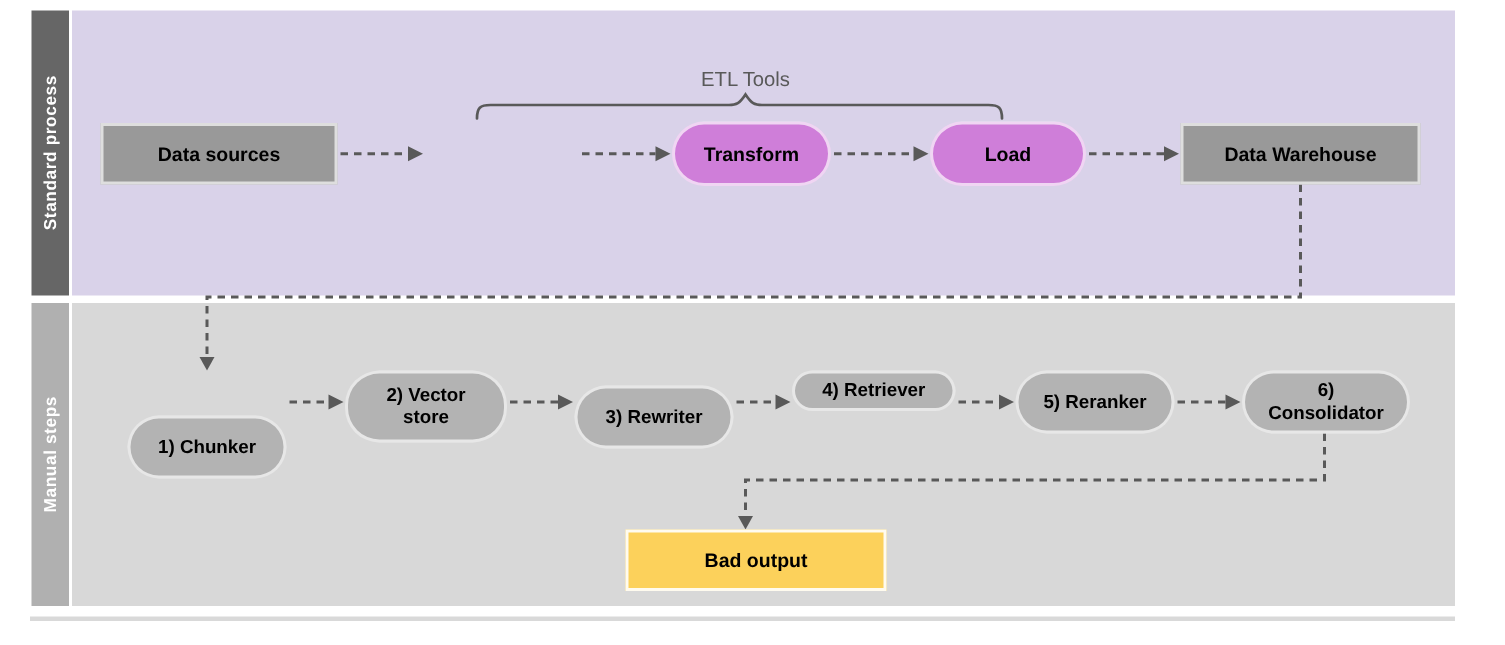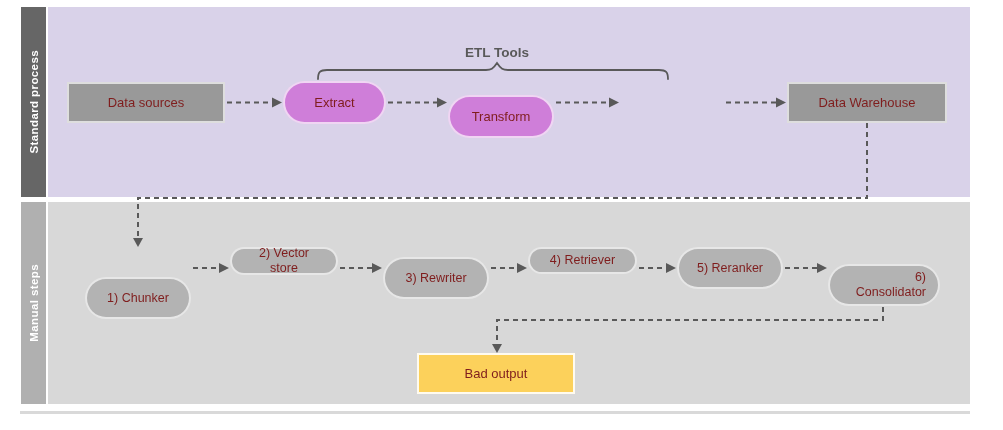--- a/index.html
+++ b/index.html
@@ -9,30 +9,30 @@
                  color:#ffffff; font-weight:bold; font-size:11.5px; }
   .lane-header span { writing-mode:vertical-rl; transform:rotate(180deg); letter-spacing:.4px; white-space:nowrap; }
   .lane-header.standard { left:21px; top:7px; width:25px; height:190px; background:#666666; }
   .lane-header.manual   { left:21px; top:202px; width:25px; height:202px; background:#b0b0b0; }
 
   .lane-body { position:absolute; left:48px; width:922px; }
   .lane-body.standard { top:7px;   height:190px; background:#d9d2e9; }
   .lane-body.manual   { top:202px; height:202px; background:#d8d8d8; }
 
   .node { position:absolute; display:flex; align-items:center; justify-content:center;
-          text-align:center; color:#7f1d1d; font-weight:normal; font-size:12.5px; line-height:15px;
+          text-align:center; color:#000000; font-weight:bold; font-size:12.5px; line-height:15px;
           box-sizing:border-box; border:2px solid rgba(255,255,255,0.68); padding:0 12px; }
   .pill { border-radius:23px; }
   .gray-box   { background:#999999; font-size:13px; }
   .etl-pill   { background:#cf7ed9; font-size:13px; }
   .manual-pill{ background:#b3b3b3; }
   .bad-output { background:#fcd15b; font-size:13px; border-color:rgba(255,255,255,0.9); }
 
   .etl-label { position:absolute; left:437px; top:45px; width:120px; text-align:center;
-               color:#595959; font-weight:bold; font-size:13.5px; }
+               color:#595959; font-weight:normal; font-size:13.5px; }
 
   .connectors { position:absolute; left:0; top:0; width:1003px; height:430px; pointer-events:none; }
 
   .bottom-divider { position:absolute; left:20px; top:411px; width:950px; height:3px; background:#d9d9d9; }
 </style>
 </head>
 <body>
 
 <div class="canvas">
 
@@ -77,26 +77,26 @@
       <polygon points="133,238 143,238 138,247"></polygon>
       <polygon points="492,344 502,344 497,353"></polygon>
     </g>
 
     <path d="M318 79 C318 72 320 70 327 70 L486 70 C491 70 493 69 497 63 C501 69 503 70 508 70 L659 70 C666 70 668 72 668 79" stroke="#595959" stroke-width="1.8" fill="none" stroke-linecap="round"></path>
   </svg>
 
   <div class="etl-label">ETL Tools</div>
 
   <div class="node gray-box" style="left:67px;  top:82px; width:158px; height:41px;">Data sources</div>
-  <div class="node pill etl-pill" style="left:283px; top:81px; width:103px; height:43px;">Extract</div>
-  <div class="node pill etl-pill" style="left:448px; top:95px; width:106px; height:43px;">Transform</div>
+  <div class="node pill etl-pill" style="left:448px; top:81px; width:106px; height:43px;">Transform</div>
+  <div class="node pill etl-pill" style="left:620px; top:81px; width:104px; height:43px;">Load</div>
   <div class="node gray-box" style="left:787px; top:82px; width:160px; height:41px;">Data Warehouse</div>
 
   <div class="node pill manual-pill" style="left:85px;  top:247px; width:106px; height:42px;margin-top:30px;">1) Chunker</div>
-  <div class="node pill manual-pill" style="left:230px; top:247px; width:108px; height:28px;">2) Vector store</div>
+  <div class="node pill manual-pill" style="left:230px; top:247px; width:108px; height:48px;">2) Vector store</div>
   <div class="node pill manual-pill" style="left:383px; top:257px; width:106px; height:42px;">3) Rewriter</div>
   <div class="node pill manual-pill" style="left:528px; top:247px; width:109px; height:27px;">4) Retriever</div>
   <div class="node pill manual-pill" style="left:677px; top:247px; width:106px; height:42px;text-align:center;">5) Reranker</div>
-  <div class="node pill manual-pill" style="left:828px; top:264px; width:112px; height:42px;text-align:right;">6) Consolidator</div>
-  <div class="node bad-output" style="left:417px; top:353px; width:158px; height:41px;">Bad output</div>
+  <div class="node pill manual-pill" style="left:828px; top:247px; width:112px; height:42px;">6) Consolidator</div>
+  <div class="node bad-output" style="left:417px; top:353px; width:174px; height:41px;">Bad output</div>
 
   <div class="bottom-divider"></div>
 </div>
 
 </body></html>

